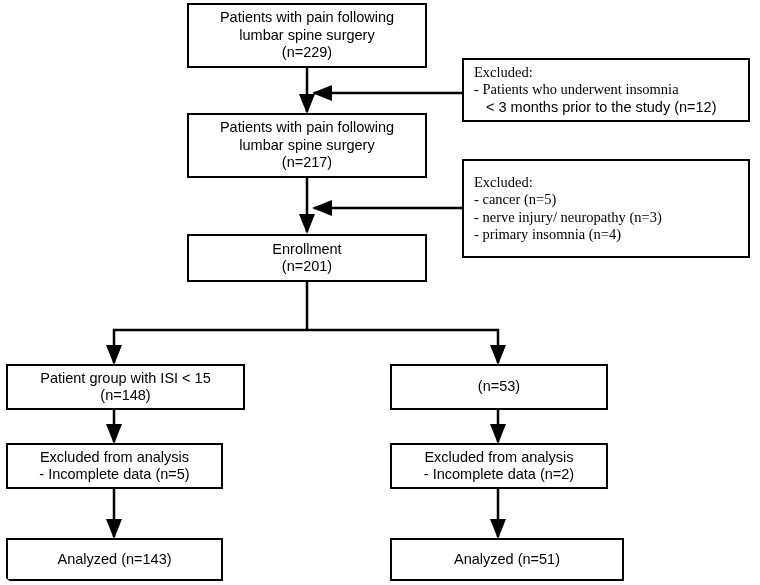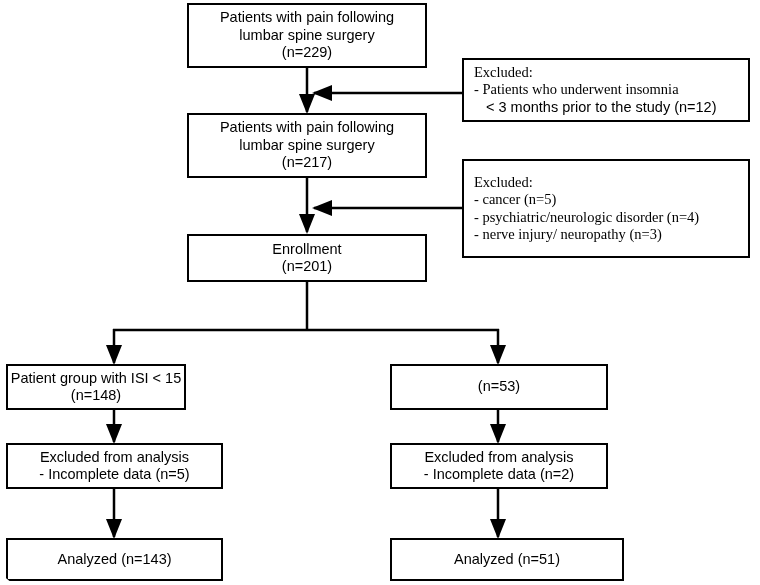--- a/index.html
+++ b/index.html
@@ -115,30 +115,30 @@
 
   <div class="node center" style="left:187px; top:113px; width:240px; height:65px;">
     <div class="line">Patients with pain following</div>
     <div class="line">lumbar spine surgery</div>
     <div class="line">(n=217)</div>
   </div>
 
   <div class="node left-align" style="left:462px; top:159px; width:288px; height:99px;">
     <div class="line indent1">Excluded:</div>
     <div class="line indent1">- cancer (n=5)</div>
-    <div class="line indent1">- psychiatric/neurologic disorder (n=4)</div>
     <div class="line indent1">- nerve injury/ neuropathy (n=3)</div>
+    <div class="line indent1">- primary insomnia (n=4)</div>
   </div>
 
   <div class="node center" style="left:187px; top:234px; width:240px; height:48px;">
     <div class="line">Enrollment</div>
     <div class="line">(n=201)</div>
   </div>
 
-  <div class="node center" style="left:6px; top:364px; width:180px; height:46px;">
+  <div class="node center" style="left:6px; top:364px; width:239px; height:46px;">
     <div class="line">Patient group with ISI &lt; 15</div>
     <div class="line">(n=148)</div>
   </div>
 
   <div class="node center" style="left:390px; top:364px; width:218px; height:46px;">
     <div class="line">(n=53)</div>
   </div>
 
   <div class="node center" style="left:6px; top:443px; width:217px; height:46px;">
     <div class="line">Excluded from analysis</div>

